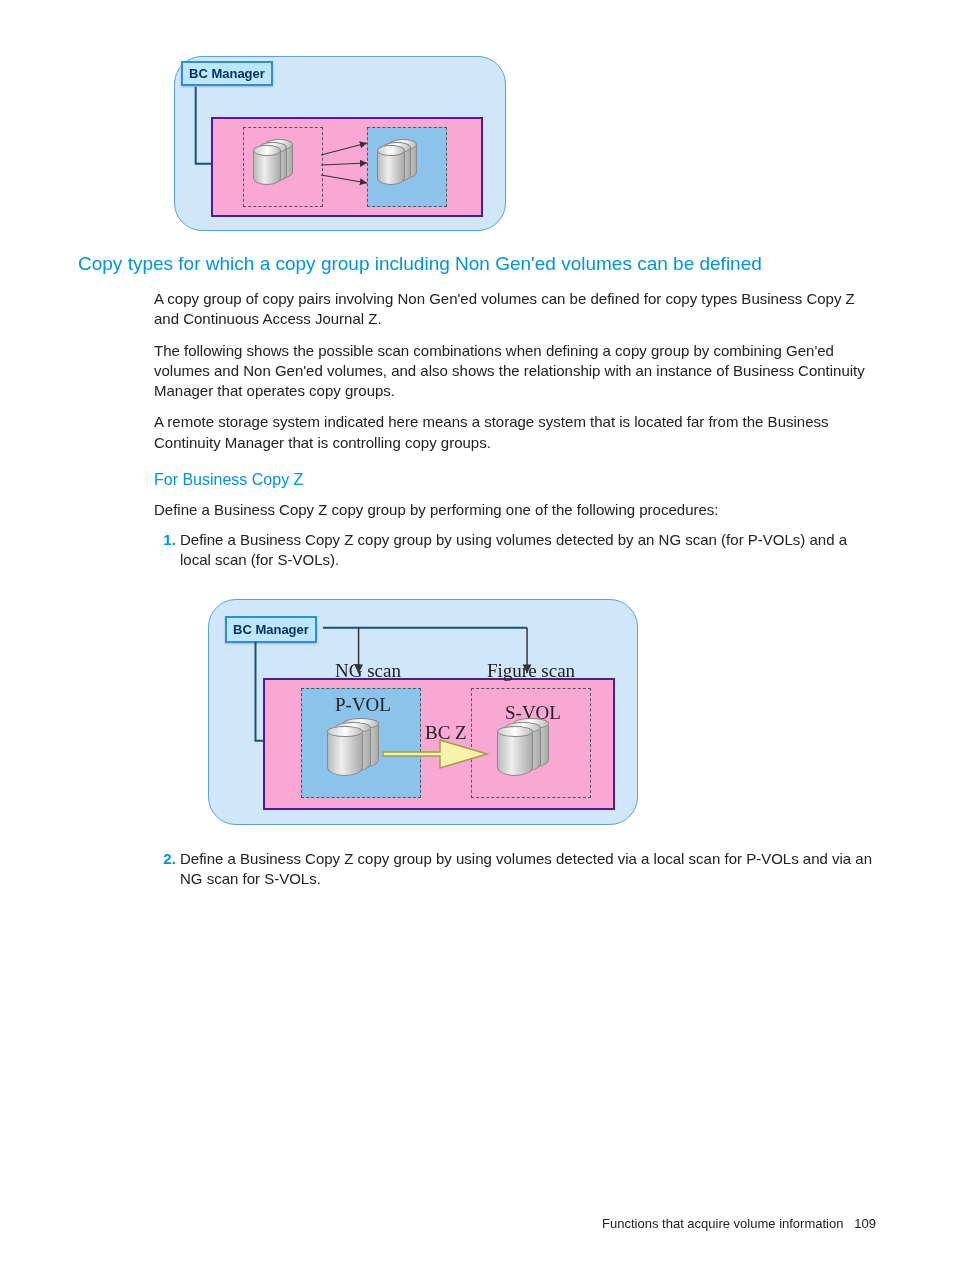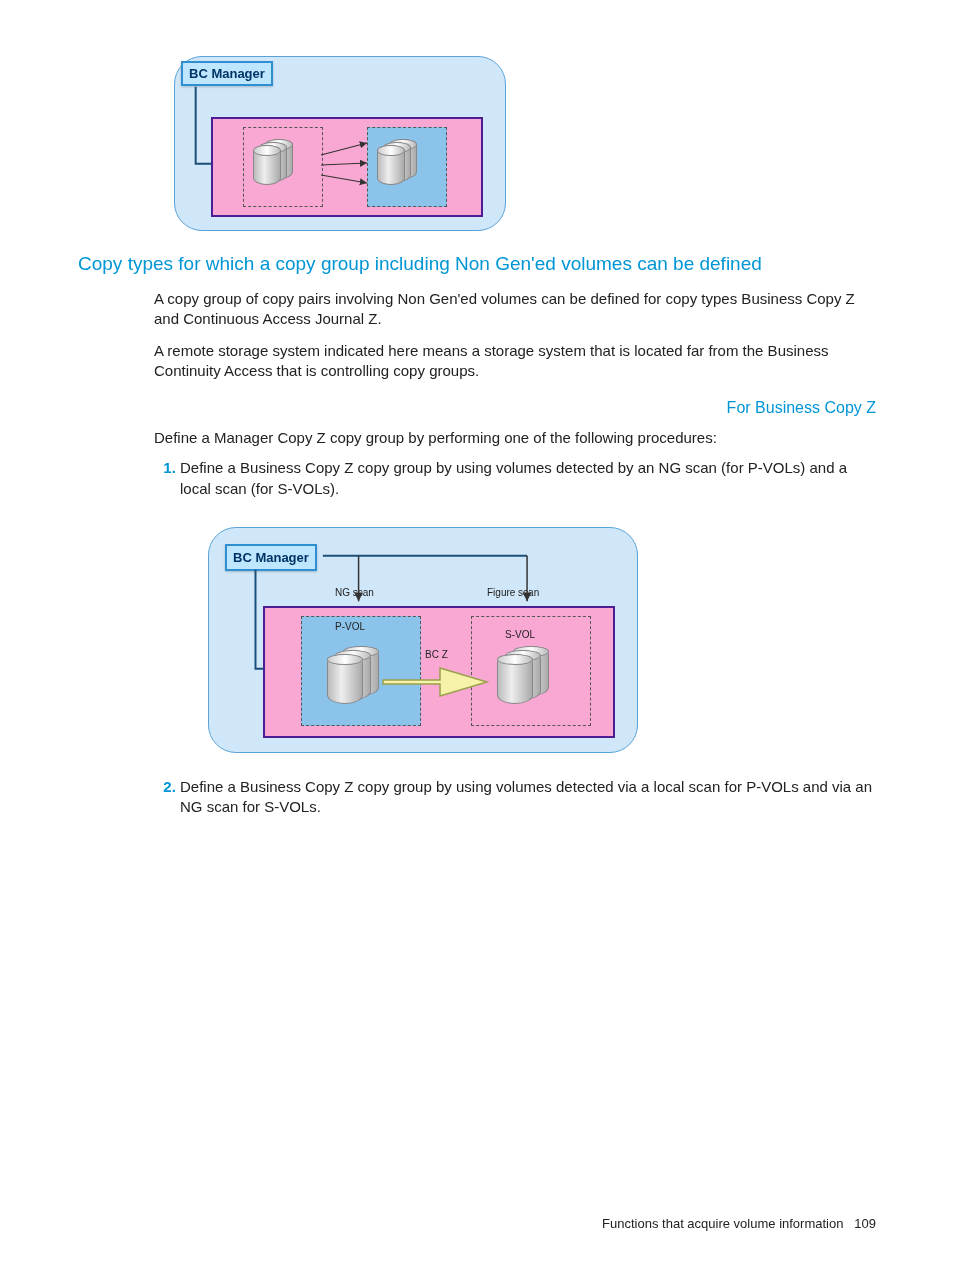--- a/index.html
+++ b/index.html
@@ -27,21 +27,20 @@
     color: #0096d6;
     font-size: 19px;
     font-weight: normal;
     margin: 22px 0 14px 0;
   }
   .h3 {
     color: #0096d6;
     font-size: 16px;
     font-weight: normal;
     margin: 18px 0 2px 76px;
-    text-align: right;
   }
   p.body {
     margin: 11px 0 10px 76px;
     line-height: 1.35;
   }
   ol.steps {
     margin: 4px 0 0 76px;
     padding-left: 26px;
   }
   ol.steps > li {
@@ -104,21 +103,21 @@
     border: 1px solid #888;
   }
   .cyl::before {
     content:"";
     position:absolute; left:-1px; right:-1px; top:-1px; height:9px;
     background: linear-gradient(to right,#ccc,#fff 50%,#bbb);
     border:1px solid #888;
     border-radius:50%;
   }
   svg.overlay { position:absolute; inset:0; width:100%; height:100%; pointer-events:none; }
-  .lbl { font-family: Liberation Sans, sans-serif; font-size: 10px; color:#222; position:absolute; }
+  .lbl { font-family: Liberation Serif, serif; font-size: 19px; color:#222; position:absolute; }
 </style>
 </head>
 <body>
 
 <div class="page">
 
 
   <div class="diagram" style="width:332px;">
     <div class="dg-outer" style="height:175px;">
       <div class="bc-badge" style="top:4px; left:6px;">BC Manager</div>
@@ -154,24 +153,25 @@
             <path d="M0,0 L6,3 L0,6 Z" fill="#1b4f78"></path>
           </marker>
         </defs>
         <path d="M20,30 L20,108 L36,108" fill="none" stroke="#1b4f78" stroke-width="2"></path>
       </svg>
     </div>
   </div>
 
   <div class="h2">Copy types for which a copy group including Non Gen'ed volumes can be defined</div>
   <p class="body">A copy group of copy pairs involving Non Gen'ed volumes can be defined for copy types Business Copy Z and Continuous Access Journal Z.</p>
-  <p class="body">A remote storage system indicated here means a storage system that is located far from the Business Continuity Access that is controlling copy groups.</p>
+  <p class="body">The following shows the possible scan combinations when defining a copy group by combining Gen'ed volumes and Non Gen'ed volumes, and also shows the relationship with an instance of Business Continuity Manager that operates copy groups.</p>
+  <p class="body">A remote storage system indicated here means a storage system that is located far from the Business Continuity Manager that is controlling copy groups.</p>
 
   <div class="h3">For Business Copy Z</div>
-  <p class="body">Define a Manager Copy Z copy group by performing one of the following procedures:</p>
+  <p class="body">Define a Business Copy Z copy group by performing one of the following procedures:</p>
 
   <ol class="steps">
     <li><span>Define a Business Copy Z copy group by using volumes detected by an NG scan (for P-VOLs) and a local scan (for S-VOLs).</span>
 
       
       <div class="diagram" style="width:430px; margin-left:28px; margin-top:28px; margin-bottom:24px;">
         <div class="dg-outer" style="height:226px;">
           <div class="bc-badge" style="top:16px; left:16px;">BC Manager</div>
 
           <div class="storage-box" style="position:absolute; left:54px; top:78px; width:348px; height:128px;">

